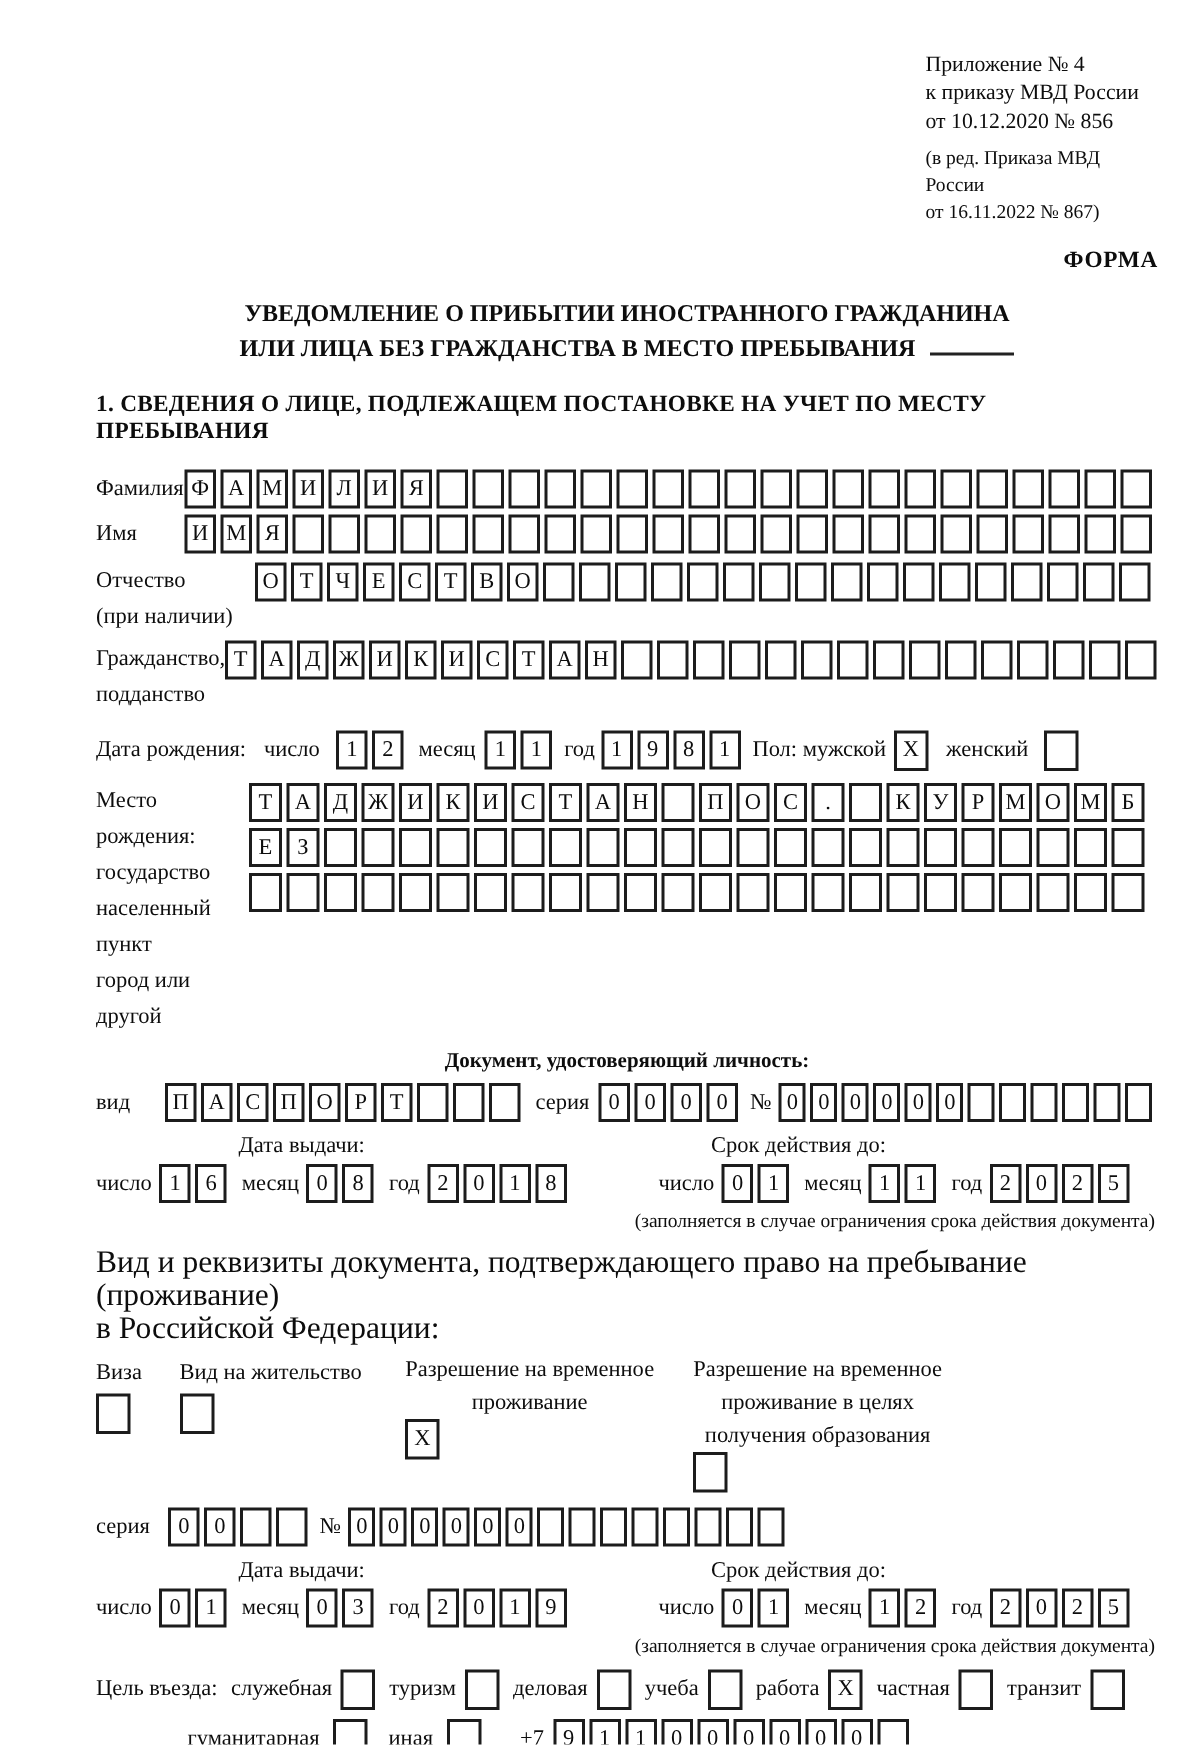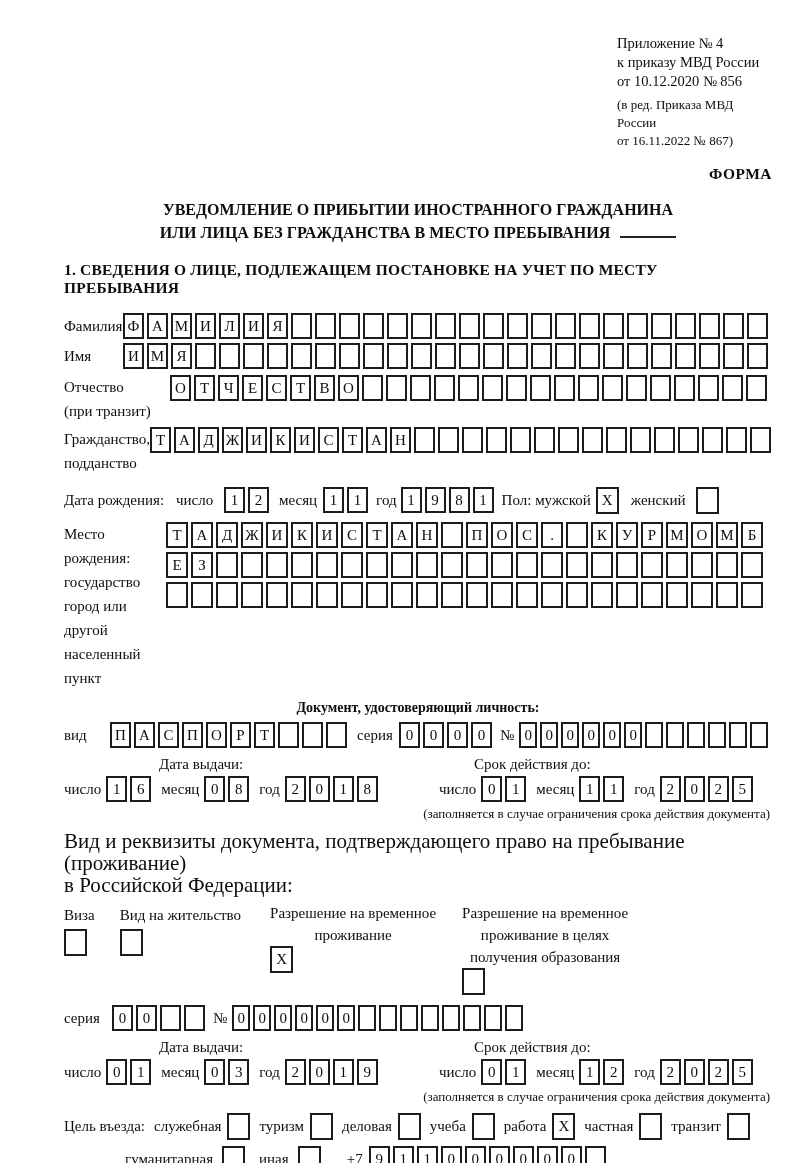--- a/index.html
+++ b/index.html
@@ -156,21 +156,21 @@
         <span class="cell"></span>
         <span class="cell"></span>
         <span class="cell"></span>
         <span class="cell"></span>
       </div>
   </div>
 
   <div class="frow mt6">
     <div class="lbl w106 lbl-stack">
       <div>Отчество</div>
-      <div>(при транзит)</div>
+      <div>(при наличии)</div>
     </div>
     <div class="cells">
         <span class="cell">О</span>
         <span class="cell">Т</span>
         <span class="cell">Ч</span>
         <span class="cell">Е</span>
         <span class="cell">С</span>
         <span class="cell">Т</span>
         <span class="cell">В</span>
         <span class="cell">О</span>
@@ -255,22 +255,22 @@
     <span class="lbl" style="margin-left:12px;margin-right:10px">женский</span>
     <span class="cells cb">
         <span class="cell"></span>
       </span>
   </div>
 
   <div class="frow mt8">
     <div class="lbl w102 lbl-stack">
       <div>Место рождения:</div>
       <div>государство</div>
+      <div>населенный пункт</div>
       <div>город или другой</div>
-      <div>населенный пункт</div>
     </div>
     <div class="stack">
       <div class="cells cells-w">
           <span class="cell">Т</span>
           <span class="cell">А</span>
           <span class="cell">Д</span>
           <span class="cell">Ж</span>
           <span class="cell">И</span>
           <span class="cell">К</span>
           <span class="cell">И</span>

